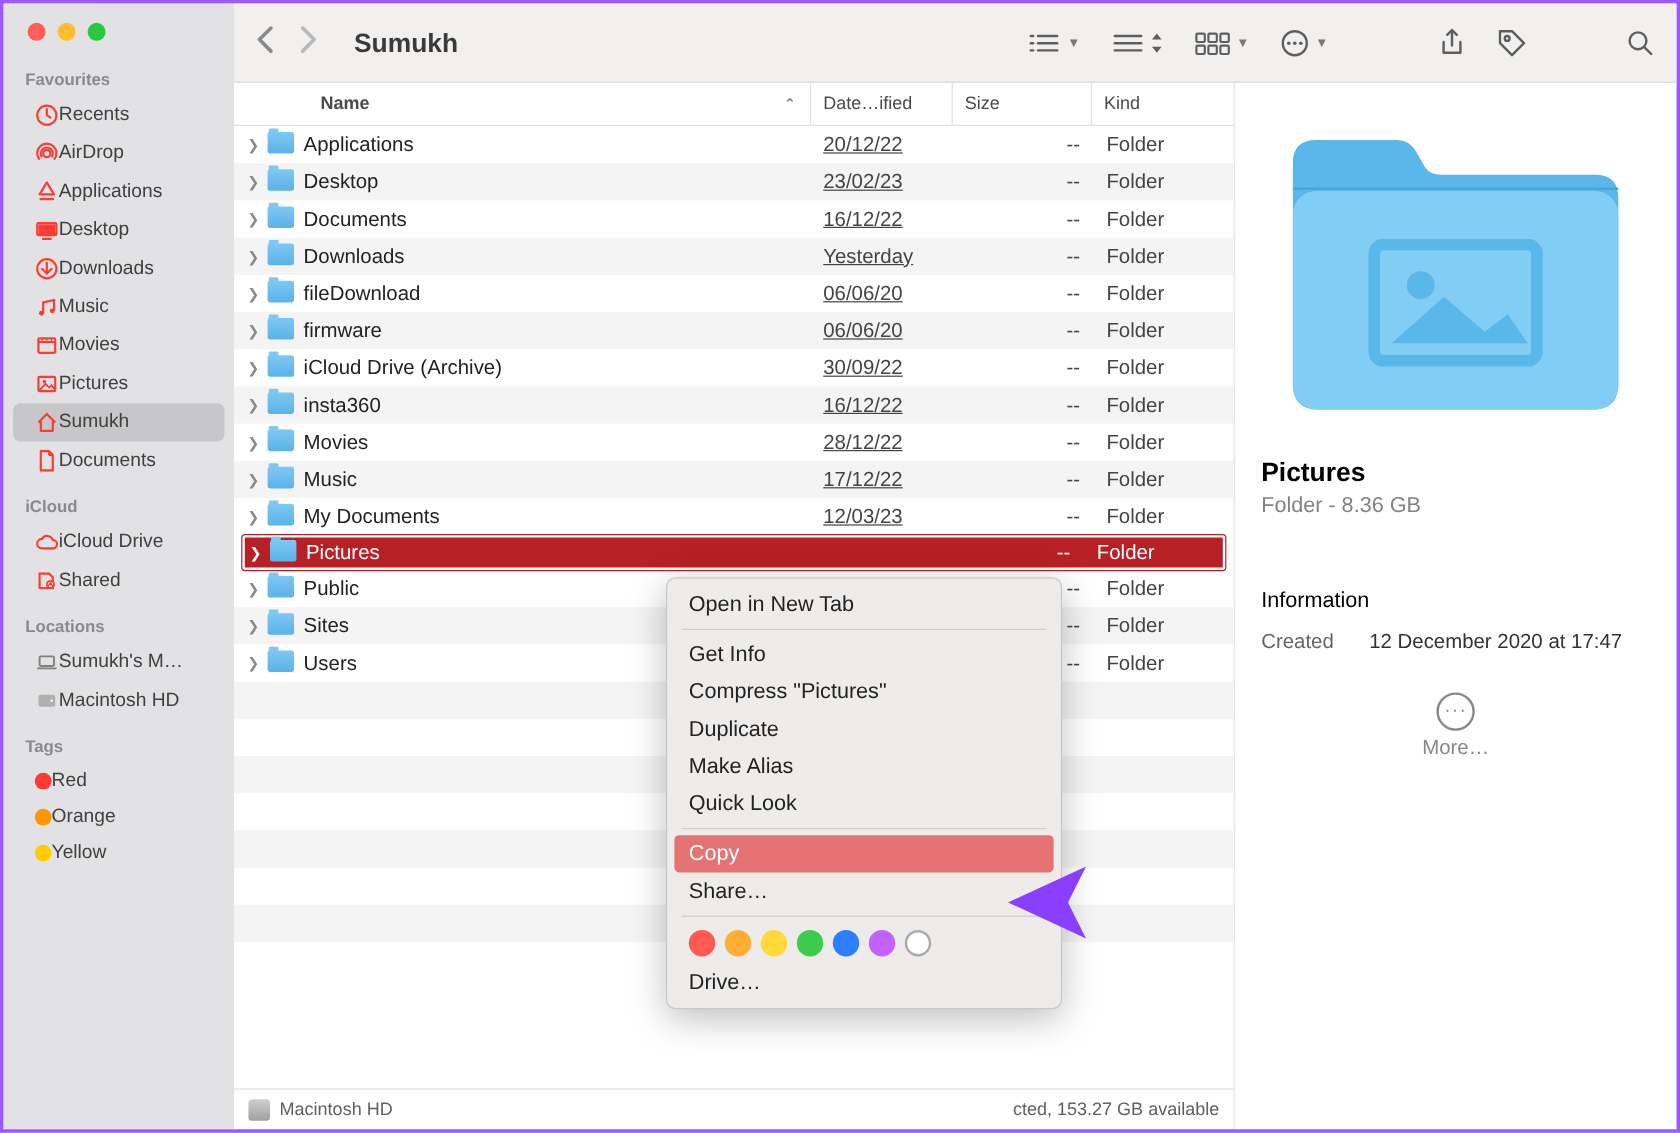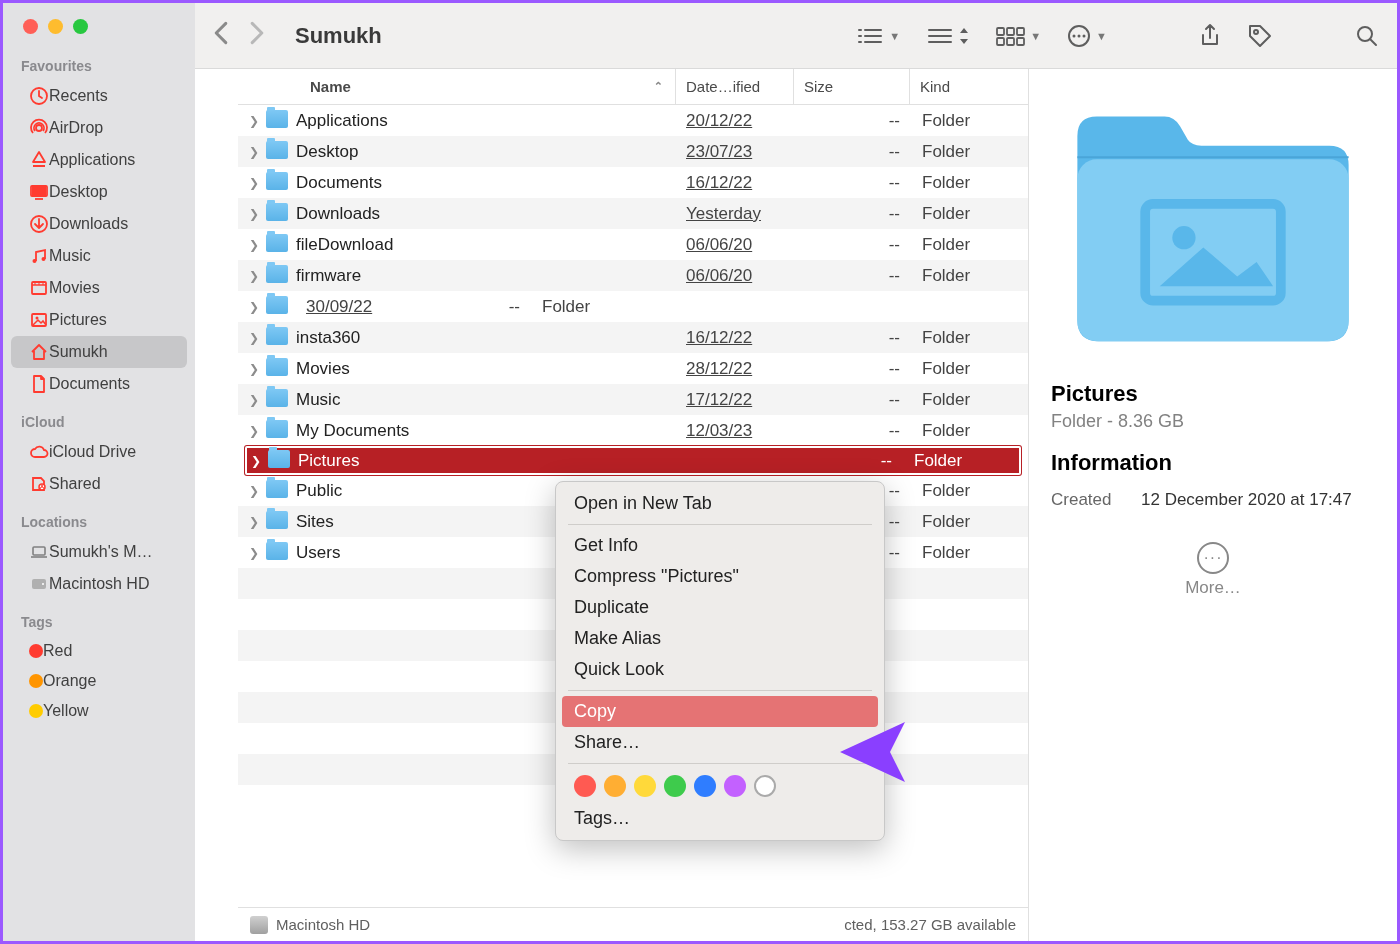--- a/index.html
+++ b/index.html
@@ -26,21 +26,21 @@
 .nav-arrows { display: flex; gap: 20px; color: #7a7a7a; align-items: center; }
 .nav-arrow { font-size: 28px; color: #9a9a9a; cursor: default; line-height: 1; }
 .title { font-size: 22px; font-weight: 600; margin-left: 18px; color: #3a3a3a; flex: 0 0 auto; }
 .spacer { flex: 1; }
 .tb-group { display: flex; align-items: center; gap: 26px; }
 .tb-btn { display: flex; align-items: center; gap: 5px; color: #5e5e5e; cursor: default; }
 .tb-btn svg { color: #5e5e5e; }
 .chev-sm { font-size: 11px; color: #777; }
 
 .content-wrap { flex: 1; display: flex; overflow: hidden; }
-.file-panel { flex: 1; display: flex; flex-direction: column; border-right: 1px solid #e0e0e0; position: relative; padding-left: 43px; }
+.file-panel { flex: 1; display: flex; flex-direction: column; border-right: 1px solid #e0e0e0; position: relative; }
 .columns { display: flex; align-items: center; height: 36px; border-bottom: 1px solid #e0e0e0; font-size: 15px; color: #4a4a4a; padding-left: 62px; }
 .col { border-right: 1px solid #e0e0e0; padding: 0 10px; display: flex; align-items: center; height: 100%; }
 .col-name { flex: 1; font-weight: 600; justify-content: space-between; padding-right: 12px; }
 .col-date { width: 118px; }
 .col-size { width: 116px; }
 .col-kind { width: 118px; border-right: none; }
 
 .file-list { flex: 1; overflow: auto; position: relative; }
 .row { display: flex; align-items: center; height: 31px; font-size: 17px; padding-left: 6px; }
 .row:nth-child(even) { background: #f4f4f4; }
@@ -56,21 +56,21 @@
 .statusbar { height: 34px; border-top: 1px solid #e0e0e0; display: flex; align-items: center; font-size: 15px; color: #606060; padding: 0 12px; gap: 8px; }
 .statusbar .disk-icon { width: 18px; height: 18px; background: linear-gradient(#d0d0d0, #a0a0a0); border-radius: 3px; display: inline-block; position: relative; }
 .statusbar .status-right { margin-left: auto; }
 
 
 .preview { width: 368px; padding: 24px 22px 10px 22px; display: flex; flex-direction: column; overflow: hidden; }
 .preview-icon { width: 310px; height: 270px; margin: 0 auto 18px auto; position: relative; }
 .folder-svg { width: 100%; height: 100%; }
 .pv-name { font-size: 22px; font-weight: 600; margin-bottom: 4px; }
 .pv-sub { font-size: 18px; color: #828282; margin-bottom: 18px; }
-.pv-info-h { font-size: 22px; font-weight: 700; margin-bottom: 10px; }
+.pv-info-h { font-size: 18px; font-weight: 400; margin-bottom: 10px; margin-top: 40px; }
 .pv-row { display: flex; font-size: 17px; color: #333; padding: 4px 0; }
 .pv-row .k { width: 90px; color: #666; }
 .more-wrap { text-align: center; margin-top: 28px; }
 .more-icon { width: 32px; height: 32px; border: 2px solid #888; border-radius: 50%; display: inline-flex; align-items: center; justify-content: center; color: #888; font-size: 16px; letter-spacing: 1px; }
 .more-label { color: #888; font-size: 17px; margin-top: 4px; }
 
 
 .context-menu { position: absolute; left: 360px; top: 478px; width: 330px; background: #eeecea; border: 1px solid #c8c8c8; border-radius: 8px; box-shadow: 0 8px 30px rgba(0,0,0,.25); padding: 6px 0; z-index: 100; }
 .cm-item { padding: 5px 18px; font-size: 18px; color: #222; cursor: default; }
 .cm-item.highlight { background: #e57374; color: #fff; border-radius: 4px; margin: 0 6px; padding: 5px 12px; }
@@ -366,21 +366,21 @@
     <span class="ficon"><span class="folder-mini"></span></span>
     <span class="fname">Applications</span>
     <span class="fdate">20/12/22</span>
     <span class="fsize">--</span>
     <span class="fkind">Folder</span>
             </div>
             <div class="row">
     <span class="disclosure">❯</span>
     <span class="ficon"><span class="folder-mini"></span></span>
     <span class="fname">Desktop</span>
-    <span class="fdate">23/07/23</span>
+    <span class="fdate">23/02/23</span>
     <span class="fsize">--</span>
     <span class="fkind">Folder</span>
             </div>
             <div class="row">
     <span class="disclosure">❯</span>
     <span class="ficon"><span class="folder-mini"></span></span>
     <span class="fname">Documents</span>
     <span class="fdate">16/12/22</span>
     <span class="fsize">--</span>
     <span class="fkind">Folder</span>
@@ -405,20 +405,21 @@
     <span class="disclosure">❯</span>
     <span class="ficon"><span class="folder-mini"></span></span>
     <span class="fname">firmware</span>
     <span class="fdate">06/06/20</span>
     <span class="fsize">--</span>
     <span class="fkind">Folder</span>
             </div>
             <div class="row">
     <span class="disclosure">❯</span>
     <span class="ficon"><span class="folder-mini"></span></span>
+    <span class="fname">iCloud Drive (Archive)</span>
     <span class="fdate">30/09/22</span>
     <span class="fsize">--</span>
     <span class="fkind">Folder</span>
             </div>
             <div class="row">
     <span class="disclosure">❯</span>
     <span class="ficon"><span class="folder-mini"></span></span>
     <span class="fname">insta360</span>
     <span class="fdate">16/12/22</span>
     <span class="fsize">--</span>
@@ -538,21 +539,21 @@
       <div class="cm-sep"></div>
       <div class="cm-tags" id="cm-tags">
           <span class="cm-tag" style="background: rgb(255, 90, 82);"></span>
           <span class="cm-tag" style="background: rgb(255, 174, 51);"></span>
           <span class="cm-tag" style="background: rgb(255, 217, 58);"></span>
           <span class="cm-tag" style="background: rgb(62, 203, 76);"></span>
           <span class="cm-tag" style="background: rgb(47, 125, 255);"></span>
           <span class="cm-tag" style="background: rgb(195, 97, 255);"></span>
           <span class="cm-tag none"></span>
         </div>
-      <div class="cm-item">Tags…</div>
+      <div class="cm-item">Drive…</div>
     </div>
 
     <svg class="arrow" width="280" height="70" viewBox="0 0 280 70">
       <defs>
           <linearGradient id="ag">
             <stop offset="0" stop-color="#8a3fff"></stop>
             <stop offset="1" stop-color="#b366ff"></stop>
           </linearGradient>
         </defs>
       <path d="M270 35 L60 35" stroke="url(#ag)" stroke-width="10" stroke-linecap="round"></path>

